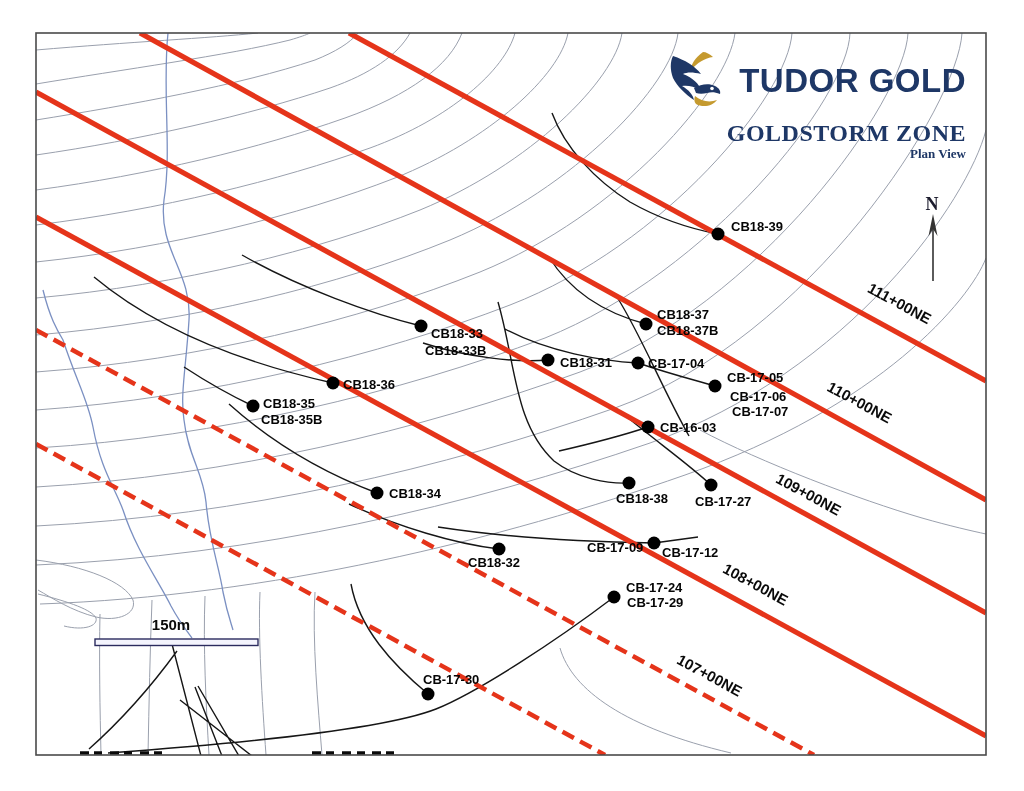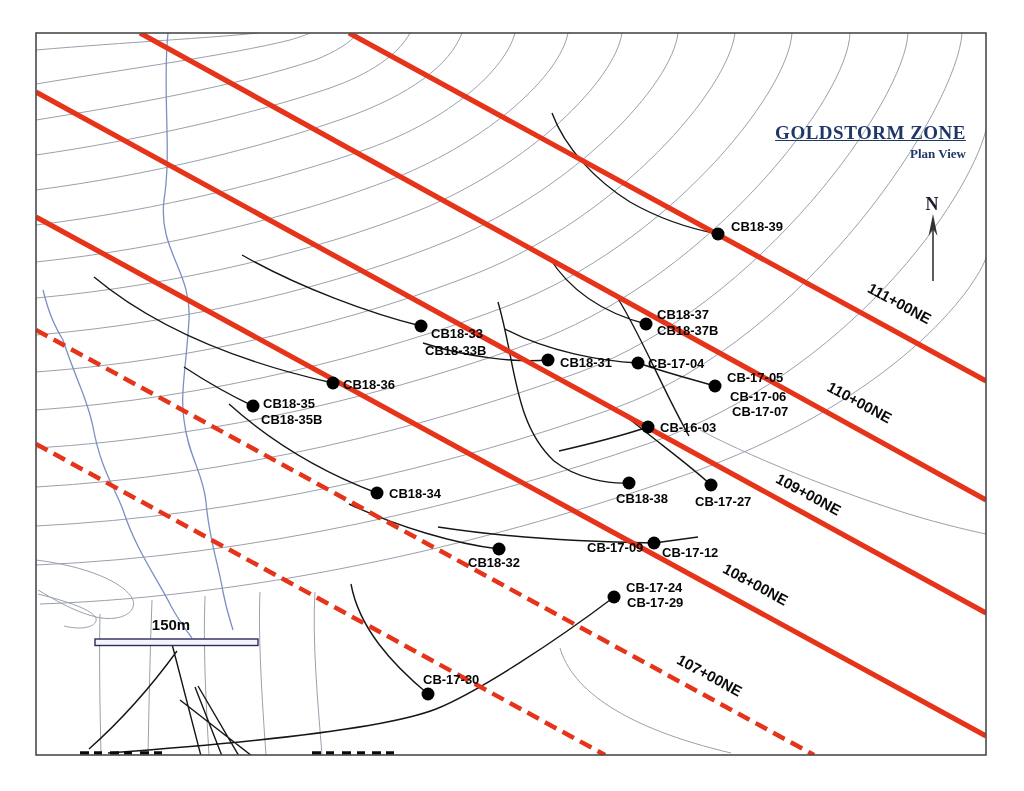--- a/index.html
+++ b/index.html
@@ -5,21 +5,21 @@
   html,body{margin:0;padding:0;background:#ffffff;}
   .page{position:relative;width:1024px;height:791px;background:#ffffff;overflow:hidden;
         font-family:"Liberation Sans",sans-serif;}
   .map-svg{position:absolute;left:0;top:0;}
   .brand{position:absolute;top:50px;right:58px;display:flex;align-items:center;gap:14px;}
   .brand-title{font-family:"Liberation Sans",sans-serif;font-weight:700;font-size:33px;
                letter-spacing:0.5px;color:#1e3766;white-space:nowrap;}
   .subtitle{position:absolute;top:123px;right:58px;text-align:right;
             font-family:"Liberation Serif","DejaVu Serif",serif;font-weight:700;
             color:#1e3766;}
-  .subtitle .zone{font-size:19px;line-height:20px;letter-spacing:0.5px;text-decoration:underline;}
+  .subtitle .zone{font-size:24px;line-height:20px;letter-spacing:0.5px;}
   .subtitle .view{font-size:13px;line-height:22px;}
   svg text{font-family:"Liberation Sans",sans-serif;}
   .hole-label{font-weight:700;font-size:13px;fill:#050505;}
   .section-label{font-weight:700;font-size:15px;fill:#0a0a0a;}
   .scale-label{font-weight:700;font-size:15px;fill:#0a0a0a;}
   .north-n{font-family:"Liberation Serif","DejaVu Serif",serif;font-weight:700;
            font-size:18px;fill:#1c1c2e;}
 </style>
 </head>
 <body>
@@ -163,18 +163,30 @@
       <line x1="933" y1="220" x2="933" y2="281" stroke="#333" stroke-width="1.6"></line>
       <polygon points="933,214 928.5,236 933,229 937.5,236" fill="#333"></polygon>
     </g>
 
     <g>
       <text class="scale-label" x="171" y="630" text-anchor="middle">150m</text>
       <rect x="95" y="639" width="163" height="6.5" fill="#f4f4fd" stroke="#2b2b5e" stroke-width="1.4"></rect>
     </g>
   </svg>
 
+  <div class="brand">
+    <svg width="60" height="62" viewBox="0 0 60 62">
+      <path fill="#c59a2f" d="M38,2 C30,8 26,14 26,20 C32,13 40,8 48,7 C45,4 41,2 38,2 Z"></path>
+      <path fill="#1e3766" d="M8,6 C20,10 30,16 36,24 C28,22 22,22 18,24 C28,28 34,34 36,40
+               C28,36 22,35 17,36 C24,40 28,45 29,50 C20,44 12,36 8,28 C5,20 5,12 8,6 Z"></path>
+      <path fill="#1e3766" d="M29,38 C36,34 44,33 50,36 C54,38 56,41 55,44 C50,42 46,42 42,43
+               C38,44 34,44 31,43 Z"></path>
+      <circle cx="47" cy="38.5" r="1.8" fill="#ffffff"></circle>
+      <path fill="#c59a2f" d="M30,46 C36,51 44,53 52,50 C48,56 38,58 31,54 C29,52 29,49 30,46 Z"></path>
+    </svg>
+    <div class="brand-title">TUDOR GOLD</div>
+  </div>
   <div class="subtitle">
     <div class="zone">GOLDSTORM ZONE</div>
     <div class="view">Plan View</div>
   </div>
 
 </div>
 
 </body></html>

